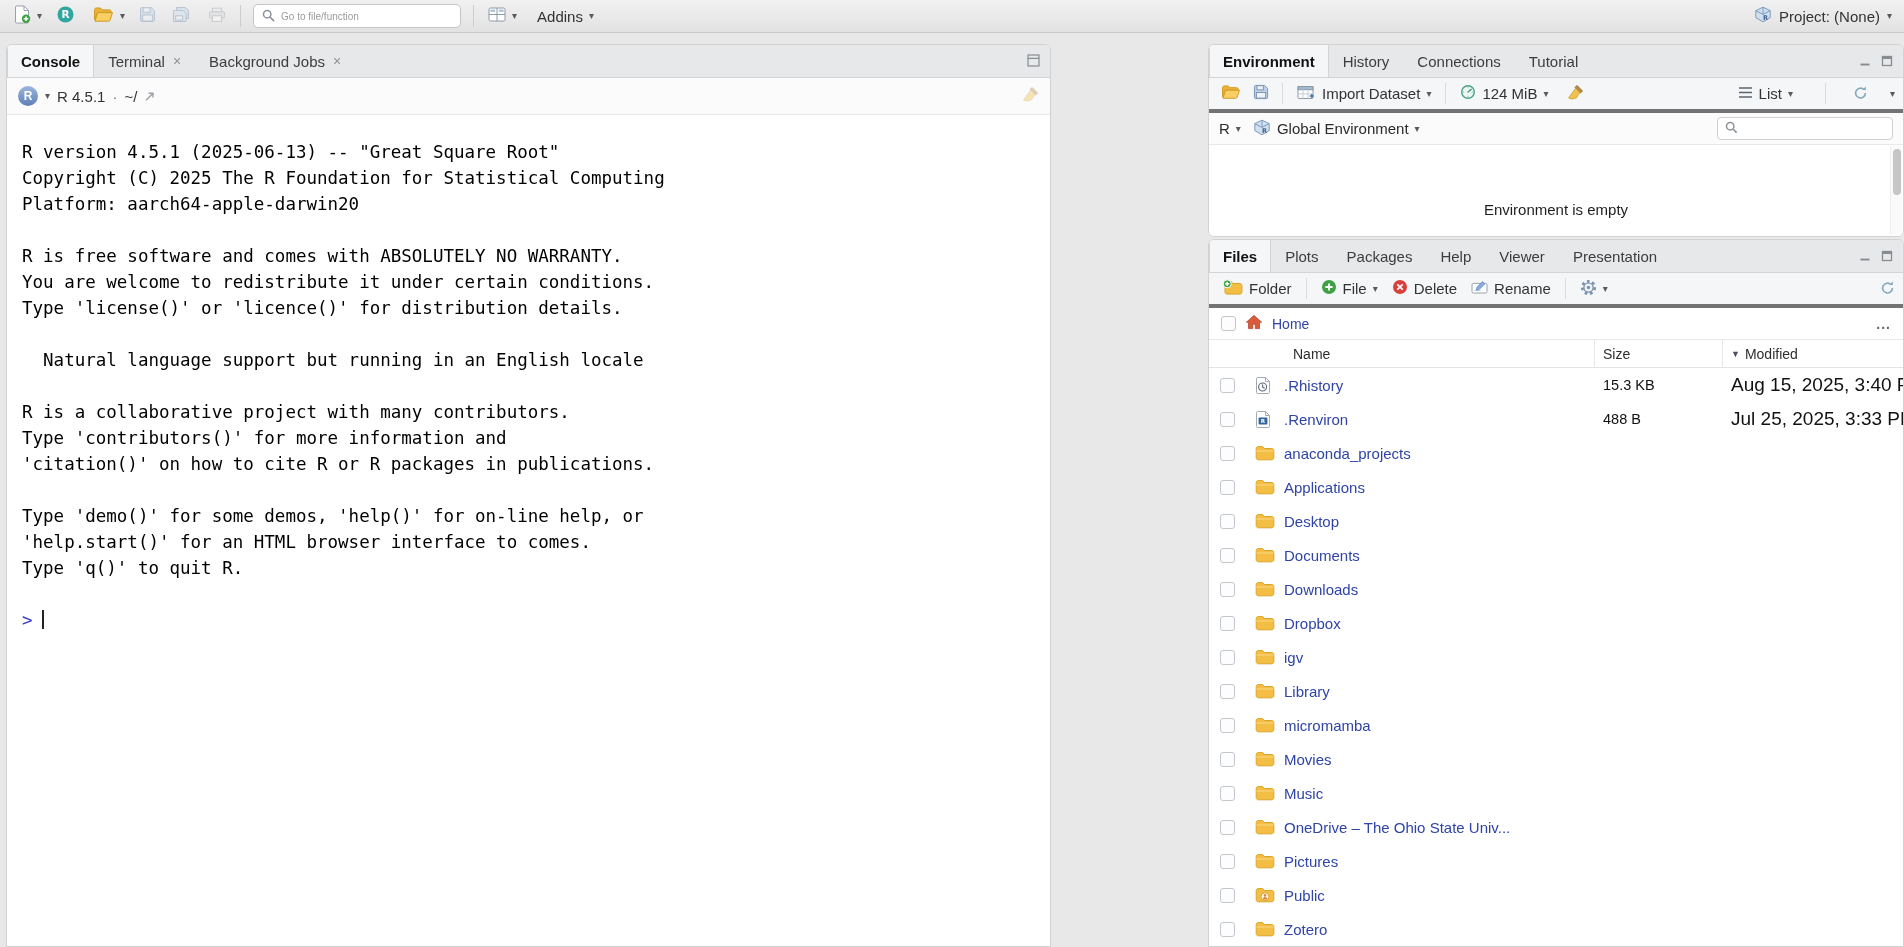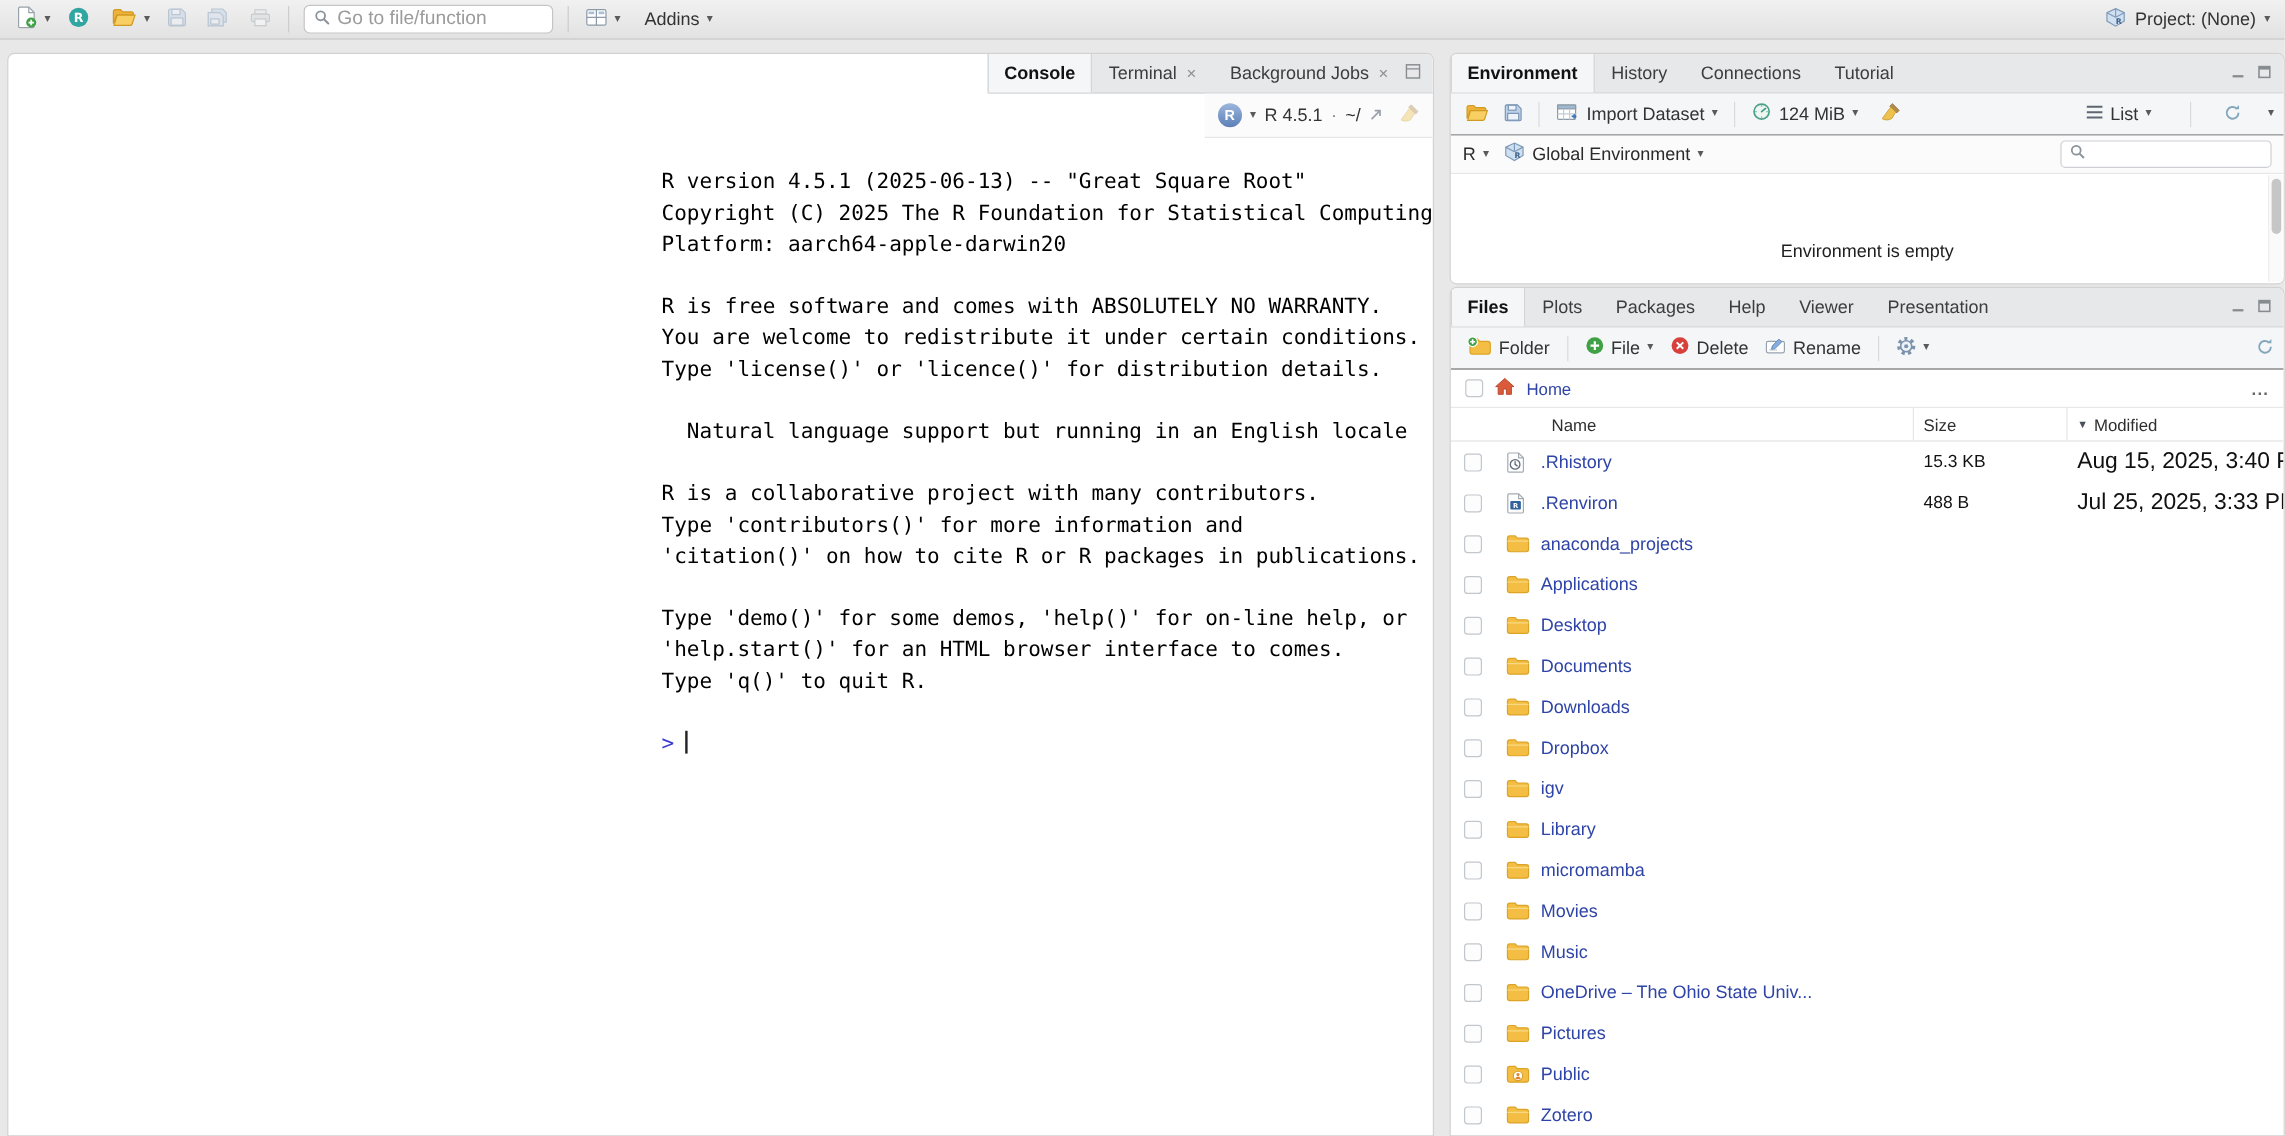--- a/index.html
+++ b/index.html
@@ -9,28 +9,28 @@
   
   .top-toolbar { position:absolute; top:0; left:0; width:100%; height:33px;
     background:linear-gradient(#f1f1f1,#e2e2e2); border-bottom:1px solid #c7c7c7;
     display:flex; align-items:center; padding:0 10px; gap:2px; z-index:5; }
   .tb-ibtn { border:none; background:transparent; padding:2px 4px; display:flex; align-items:center; cursor:default; }
   .tb-ibtn.disabled { opacity:.42; }
   .caret { font-size:10px; color:#5a5a5a; line-height:1; }
   .tsep { width:1px; height:22px; background:#cdcdcd; margin:0 8px; }
   .goto-box { display:flex; align-items:center; gap:6px; width:208px; height:24px; background:#fff;
     border:1px solid #c5c5c5; border-radius:5px; padding:0 8px; margin:0 2px; }
-  .goto-box input { border:none; outline:none; flex:1; font-family:"Liberation Sans",sans-serif; font-size:16px; color:#333; background:transparent; }
+  .goto-box input { border:none; outline:none; flex:1; font-family:"Liberation Sans",sans-serif; font-size:10px; color:#333; background:transparent; }
   .goto-box input::placeholder { color:#9b9b9b; }
   .addins-btn { display:flex; align-items:center; gap:6px; margin-left:12px; padding:3px 6px; color:#333; }
   .project-btn { margin-left:auto; display:flex; align-items:center; gap:7px; color:#333; padding-right:2px; }
 
   
   .pane { position:absolute; background:#fff; border:1px solid #d2d2d2; border-radius:6px 6px 0 0; overflow:hidden; display:flex; flex-direction:column; }
-  .console-pane { left:6px; top:44px; width:1189px; bottom:0;align-items:flex-end; }
+  .console-pane { left:6px; top:44px; width:1045px; bottom:0; }
   .env-pane     { left:1208px; top:44px; width:696px; height:193px; border-radius:6px; }
   .files-pane   { left:1208px; top:239px; width:696px; bottom:0; }
 
   .tabbar { height:33px; min-height:33px; background:#e7e8ea; border-bottom:1px solid #d2d4d6; display:flex; align-items:stretch; }
   .tabs { display:flex; align-items:stretch; }
   .tab { display:flex; align-items:center; gap:8px; padding:0 13px; font-size:15px; color:#3d3d3d;
     border-left:1px solid transparent; border-right:1px solid transparent; }
   .tab.active { background:#f5f6f7; color:#121212; font-weight:bold; border-color:#d2d4d6; }
   .tab-close { color:#8f8f8f; font-size:14px; font-weight:normal; }
   .pane-controls { margin-left:auto; display:flex; align-items:center; gap:10px; padding-right:10px; }
@@ -43,21 +43,21 @@
   .ch-dot { color:#777; }
   .spacer { flex:1; }
   .dim { opacity:.4; }
   .console-body { flex:1; padding:24px 0 0 15px; font-family:"DejaVu Sans Mono","Liberation Mono",monospace;
     font-size:17.5px; line-height:26px; color:#000; overflow:hidden; }
   .cline { white-space:pre; height:26px; }
   .prompt { color:var(--prompt-blue,#3a3ad0); }
   .cursor { display:inline-block; width:2px; height:19px; background:#222; margin-left:9px; vertical-align:-3px; }
 
   
-  .pane-toolbar { height:35px; min-height:35px; background:#f5f6f7; border-bottom:1px solid #737373;
+  .pane-toolbar { height:35px; min-height:35px; background:#f5f6f7; border-bottom:4px solid #737373;
     display:flex; align-items:center; padding:0 8px; gap:4px; font-size:15px; color:#333; }
   .tlbtn { display:flex; align-items:center; gap:6px; padding:3px 5px; border-radius:4px; }
   .vsep { width:1px; height:21px; background:#d9dbdd; margin:0 5px; }
   .tb-right { margin-left:auto; display:flex; align-items:center; gap:22px; }
 
   .env-bar { height:32px; min-height:32px; background:#fbfbfc; border-bottom:1px solid #e6e8ea;
     display:flex; align-items:center; padding:0 10px; gap:12px; font-size:15px; }
   .mini-dd { display:flex; align-items:center; gap:6px; }
   .search-box { margin-left:auto; width:176px; height:23px; border:1px solid #cdd0d4; border-radius:4px;
     background:#fff; display:flex; align-items:center; gap:6px; padding:0 7px; }

